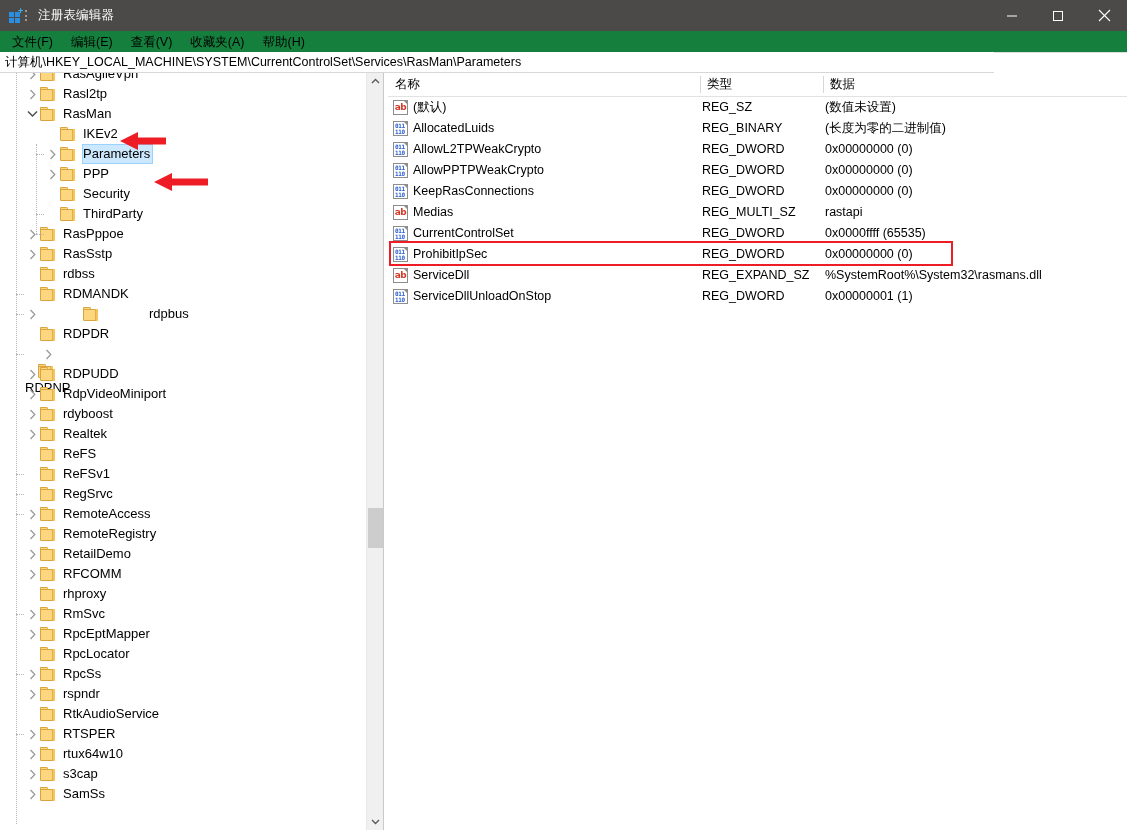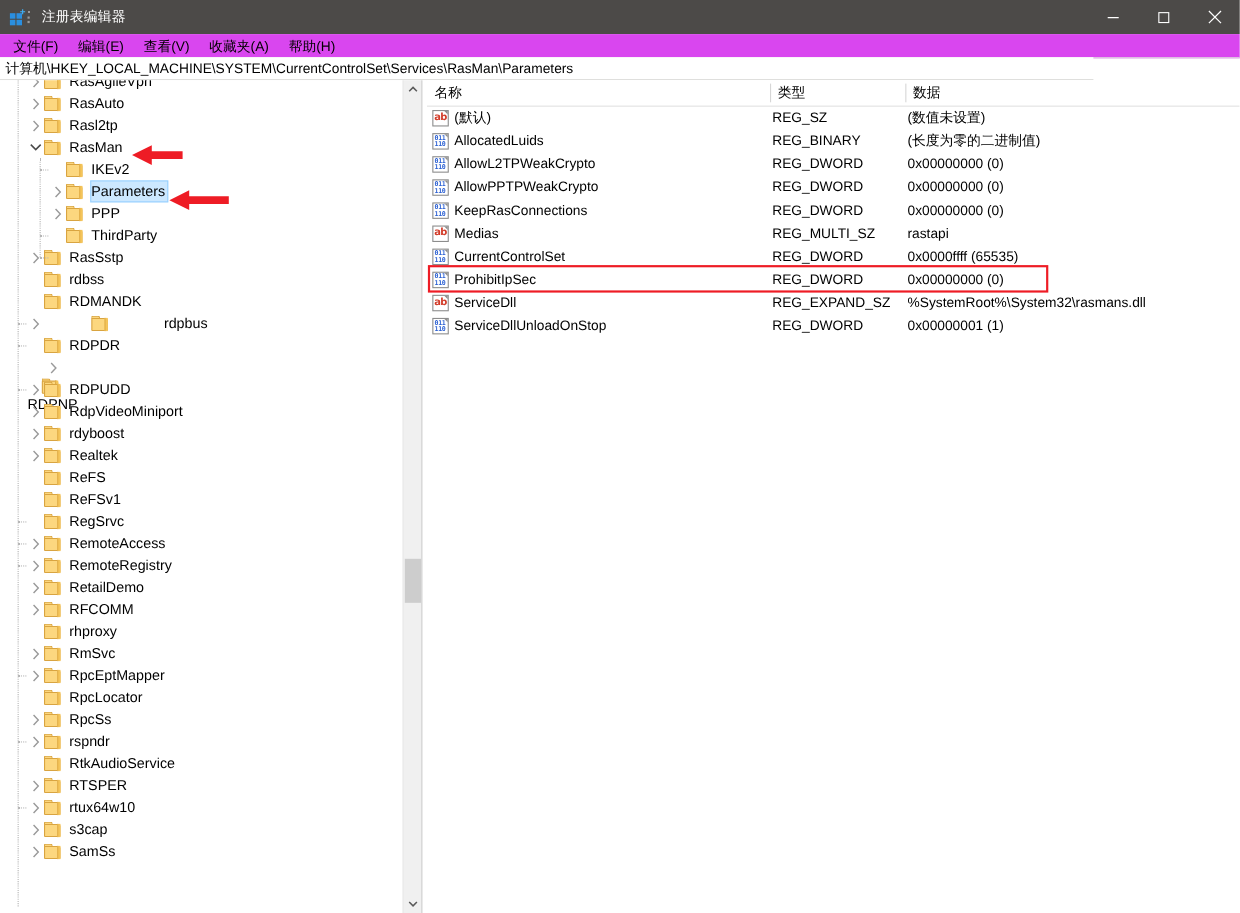--- a/index.html
+++ b/index.html
@@ -82,21 +82,21 @@
     align-items: center;
     justify-content: center;
   }
   .win-btn svg { display: block; }
 
   
   .menubar {
     position: absolute;
     left: 0; top: 31px;
     width: 1127px; height: 21px;
-    background: #d946ef;
+    background: #15803d;
     display: flex;
     align-items: center;
     border-bottom: 1px solid #dededc;
   }
   .menu-item {
     padding: 0 9px;
     font-size: 12.5px;
     color: #000000;
     line-height: 20px;
     white-space: nowrap;
@@ -451,35 +451,20 @@
               <div class="expander">
                 <svg width="7" height="11" viewBox="0 0 7 11">
                   <path d="M1.5 1 L5.8 5.5 L1.5 10" fill="none" stroke="#9a9a9a" stroke-width="1.3"></path>
                 </svg>
               </div>
               <div class="folder">
                 <span class="tab"></span>
                 <span class="body"></span>
                 <span class="spine"></span>
               </div>
-              <span class="tree-label">RasAuto</span>
-            </div>
-          </div>
-          <div class="tree-row">
-            <div class="tw" style="margin-left: 24px;">
-              <div class="expander">
-                <svg width="7" height="11" viewBox="0 0 7 11">
-                  <path d="M1.5 1 L5.8 5.5 L1.5 10" fill="none" stroke="#9a9a9a" stroke-width="1.3"></path>
-                </svg>
-              </div>
-              <div class="folder">
-                <span class="tab"></span>
-                <span class="body"></span>
-                <span class="spine"></span>
-              </div>
               <span class="tree-label">Rasl2tp</span>
             </div>
           </div>
           <div class="tree-row">
             <div class="tw" style="margin-left: 24px;">
               <div class="expander">
                 <svg width="11" height="8" viewBox="0 0 11 8">
                   <path d="M1 1.5 L5.5 6 L10 1.5" fill="none" stroke="#4a4a4a" stroke-width="1.4"></path>
                 </svg>
               </div>
@@ -533,21 +518,47 @@
             </div>
           </div>
           <div class="tree-row">
             <div class="tw" style="margin-left: 44px;">
               <div class="expander"></div>
               <div class="folder">
                 <span class="tab"></span>
                 <span class="body"></span>
                 <span class="spine"></span>
               </div>
+              <span class="tree-label">Security</span>
+            </div>
+          </div>
+          <div class="tree-row">
+            <div class="tw" style="margin-left: 44px;">
+              <div class="expander"></div>
+              <div class="folder">
+                <span class="tab"></span>
+                <span class="body"></span>
+                <span class="spine"></span>
+              </div>
               <span class="tree-label">ThirdParty</span>
+            </div>
+          </div>
+          <div class="tree-row">
+            <div class="tw" style="margin-left: 24px;">
+              <div class="expander">
+                <svg width="7" height="11" viewBox="0 0 7 11">
+                  <path d="M1.5 1 L5.8 5.5 L1.5 10" fill="none" stroke="#9a9a9a" stroke-width="1.3"></path>
+                </svg>
+              </div>
+              <div class="folder">
+                <span class="tab"></span>
+                <span class="body"></span>
+                <span class="spine"></span>
+              </div>
+              <span class="tree-label">RasPppoe</span>
             </div>
           </div>
           <div class="tree-row">
             <div class="tw" style="margin-left: 24px;">
               <div class="expander">
                 <svg width="7" height="11" viewBox="0 0 7 11">
                   <path d="M1.5 1 L5.8 5.5 L1.5 10" fill="none" stroke="#9a9a9a" stroke-width="1.3"></path>
                 </svg>
               </div>
               <div class="folder">

